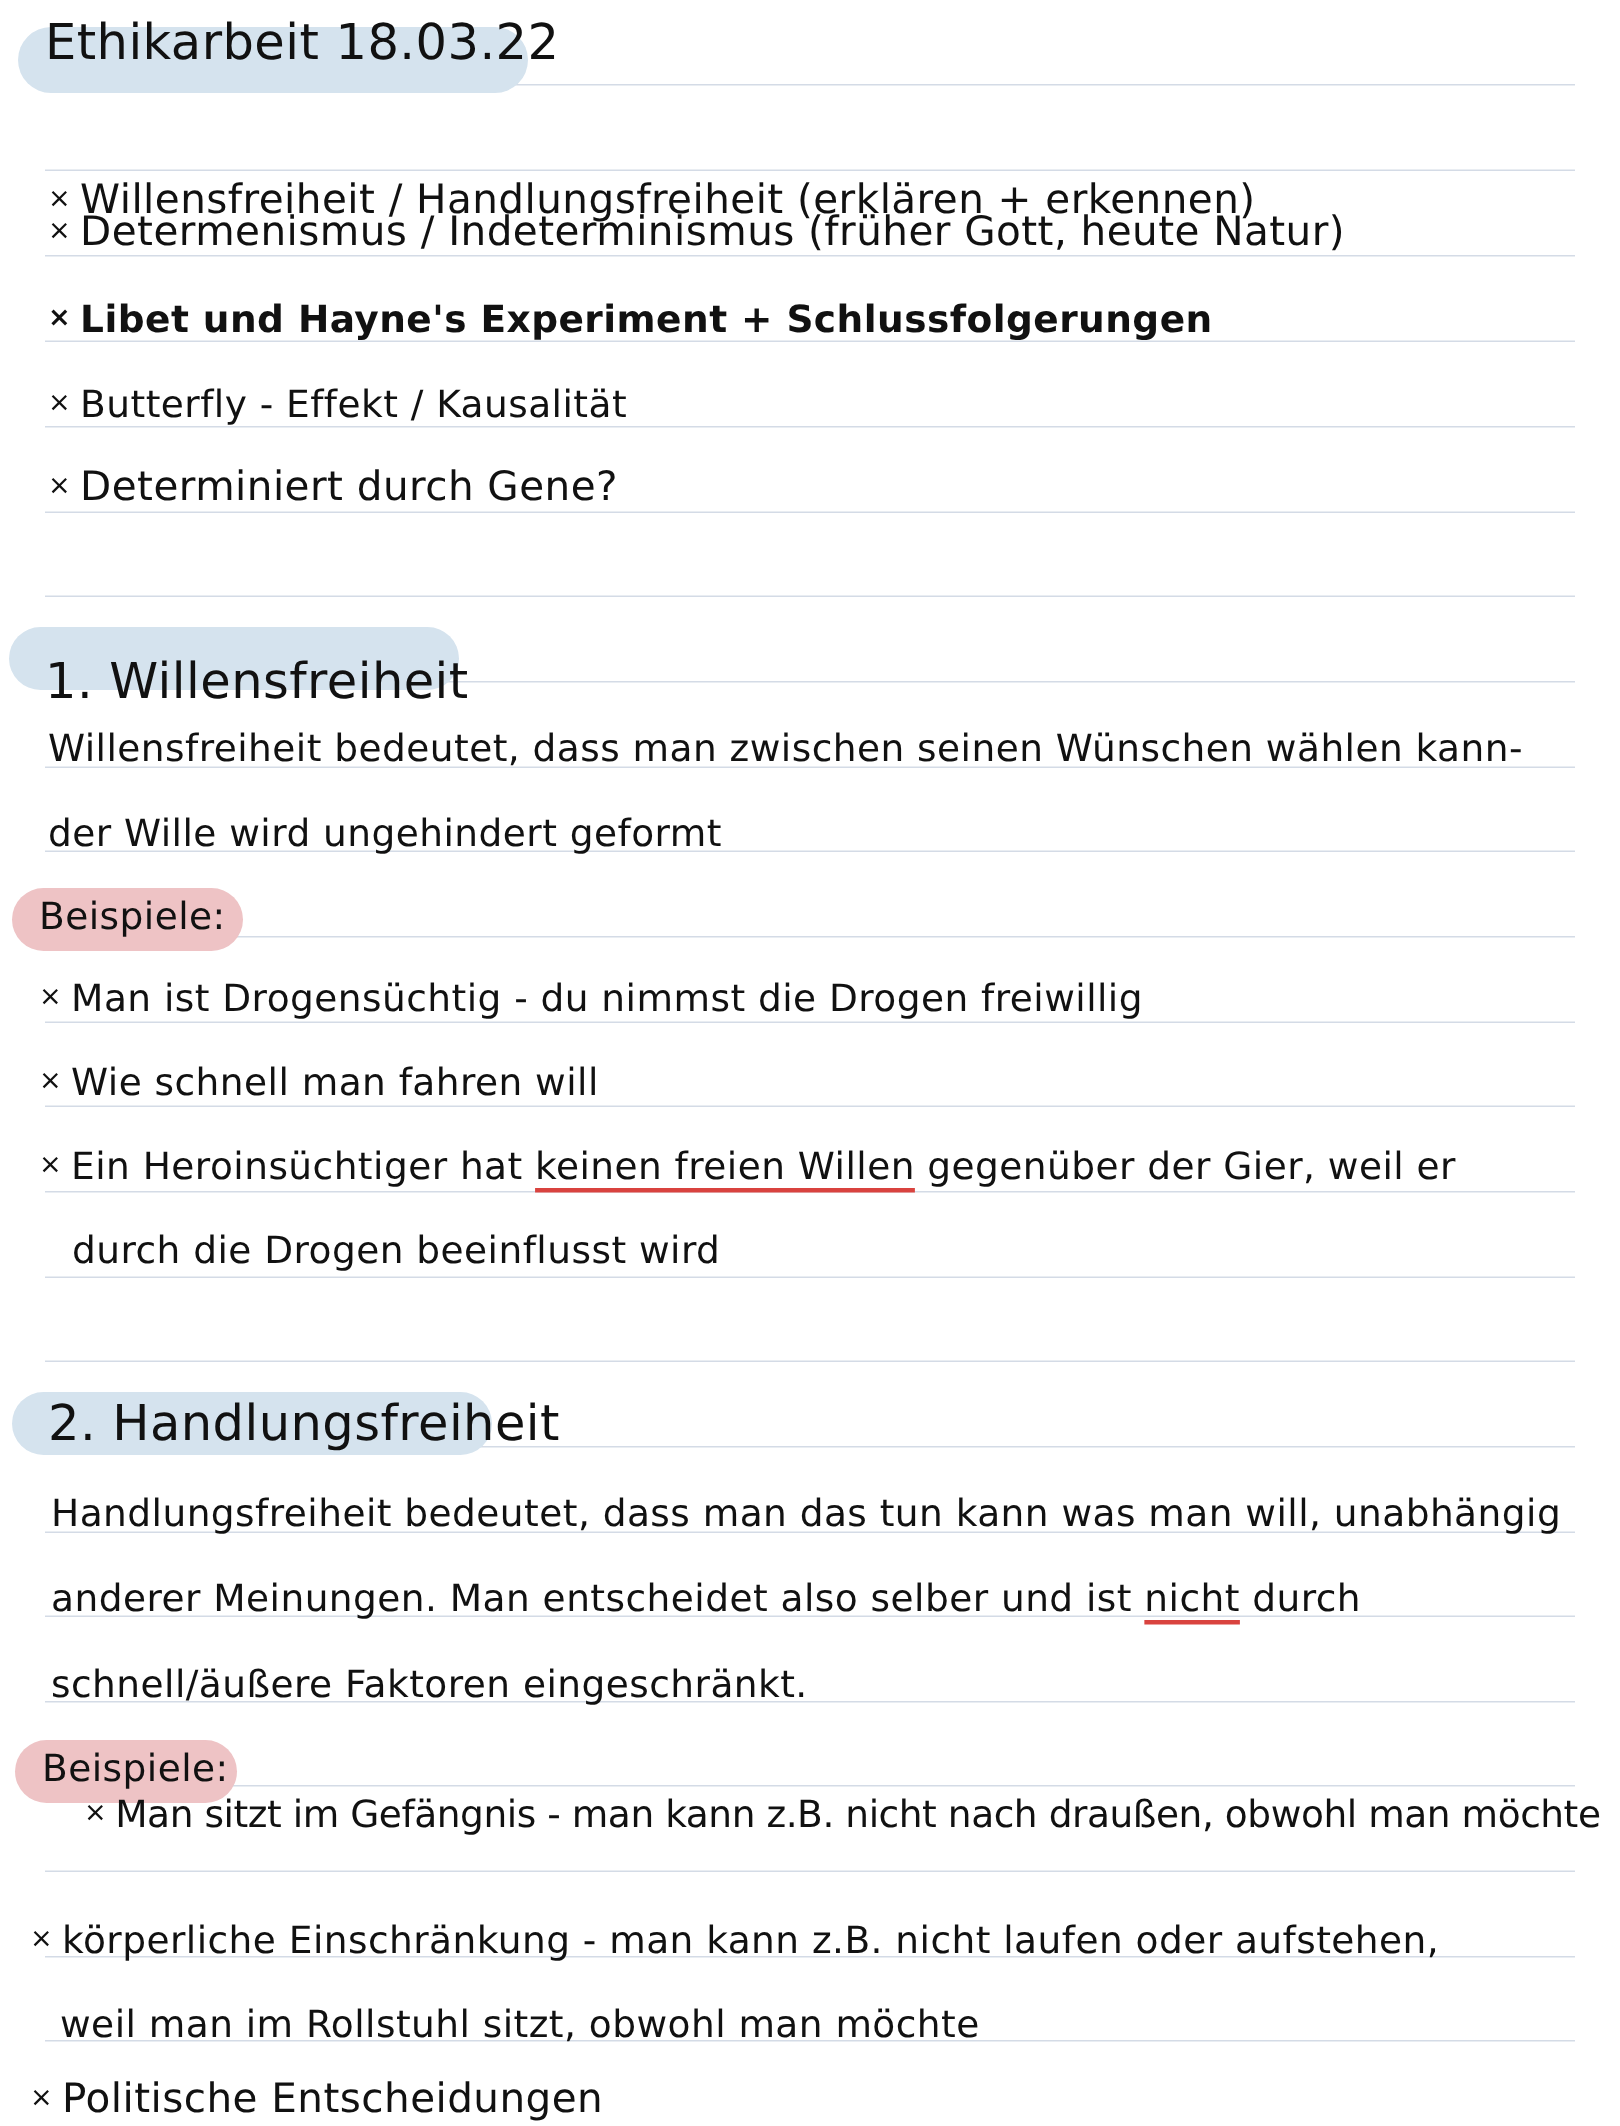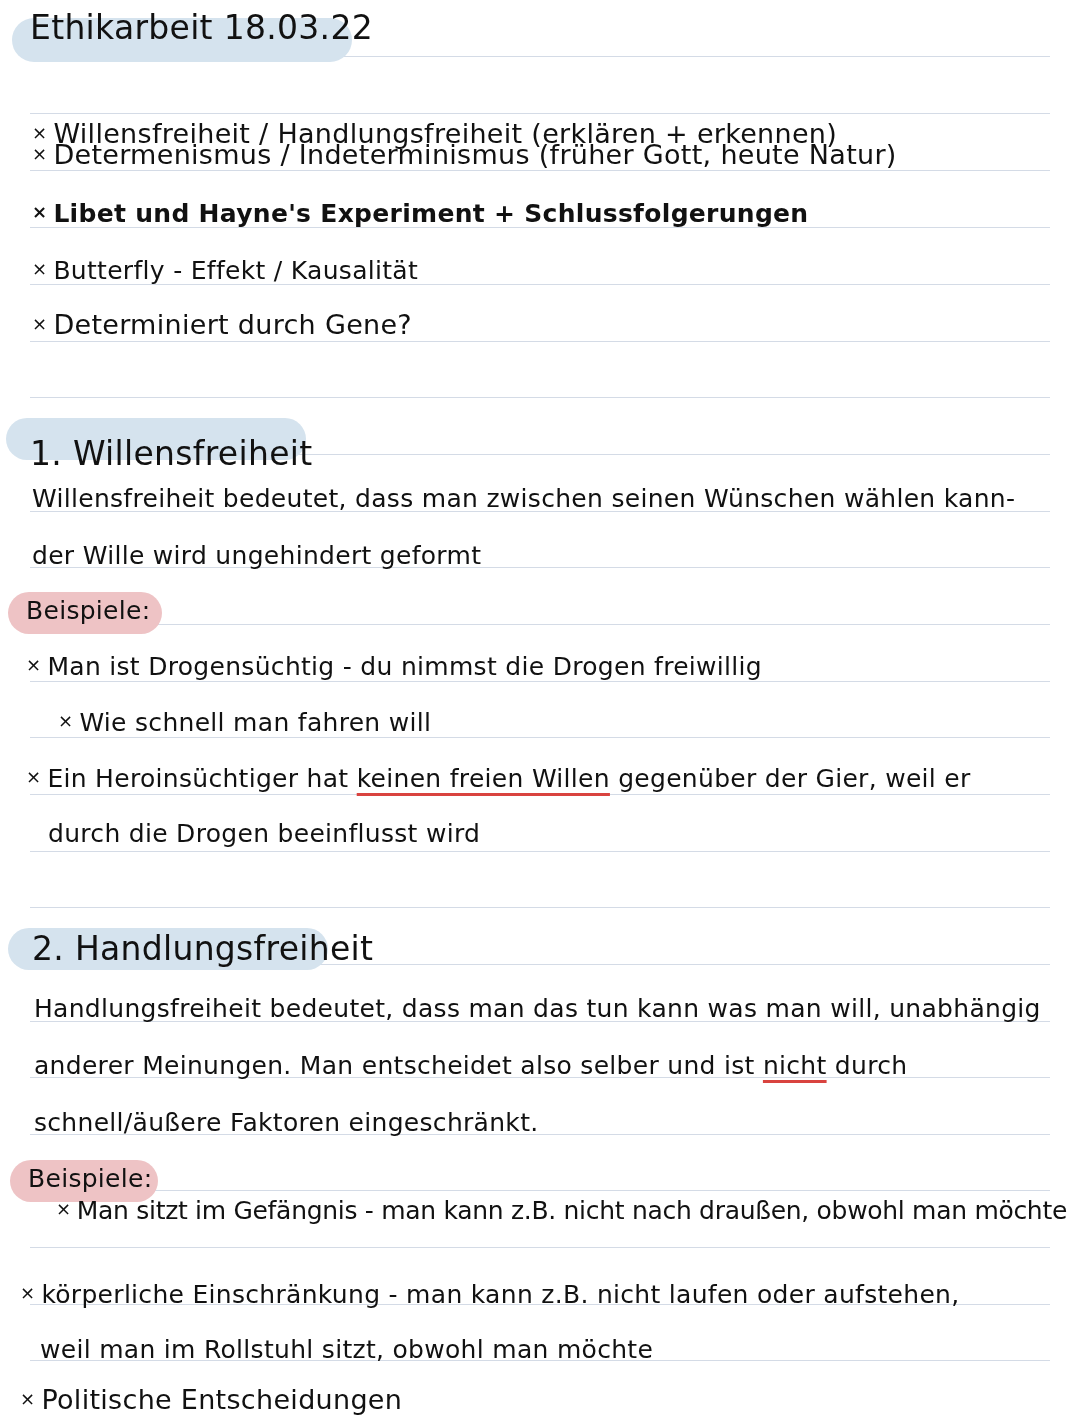--- a/index.html
+++ b/index.html
@@ -86,21 +86,21 @@
 <div class="line sub" style="left:32px; top:482px;">Willensfreiheit bedeutet, dass man zwischen seinen Wünschen wählen kann-</div>
 <div class="line sub" style="left:32px; top:539px;">der Wille wird ungehindert geformt</div>
 
 <div class="pill-red" style="left:8px; top:592px; width:154px; height:42px;"></div>
 <div class="line sub" style="left:26px; top:594px;">Beispiele:</div>
 
 <div>
   <div class="line sub" style="left:26px; top:648px;">
     <span class="bullet">×</span><span>Man ist Drogensüchtig - du nimmst die Drogen freiwillig</span>
   </div>
-  <div class="line sub" style="left:26px; top:704px;margin-left:32px;">
+  <div class="line sub" style="left:26px; top:704px;">
     <span class="bullet">×</span><span>Wie schnell man fahren will</span>
   </div>
   <div class="line sub" style="left:26px; top:760px;">
     <span class="bullet">×</span><span>Ein Heroinsüchtiger hat </span><span class="ul-red">keinen freien Willen</span><span> gegenüber der Gier, weil er</span>
   </div>
   <div class="line sub" style="left:48px; top:817px;">durch die Drogen beeinflusst wird</div>
 </div>
 
 <div class="pill-blue" style="left:8px; top:928px; width:320px; height:42px;"></div>
 <div class="line heading" style="left:32px; top:929px;">2. Handlungsfreiheit</div>

